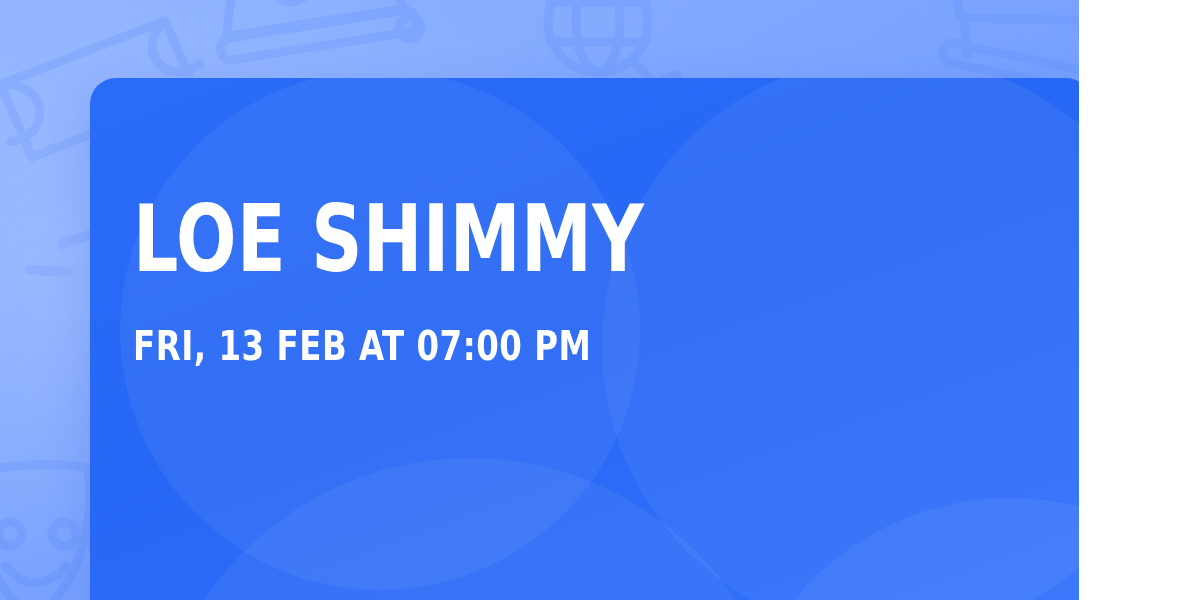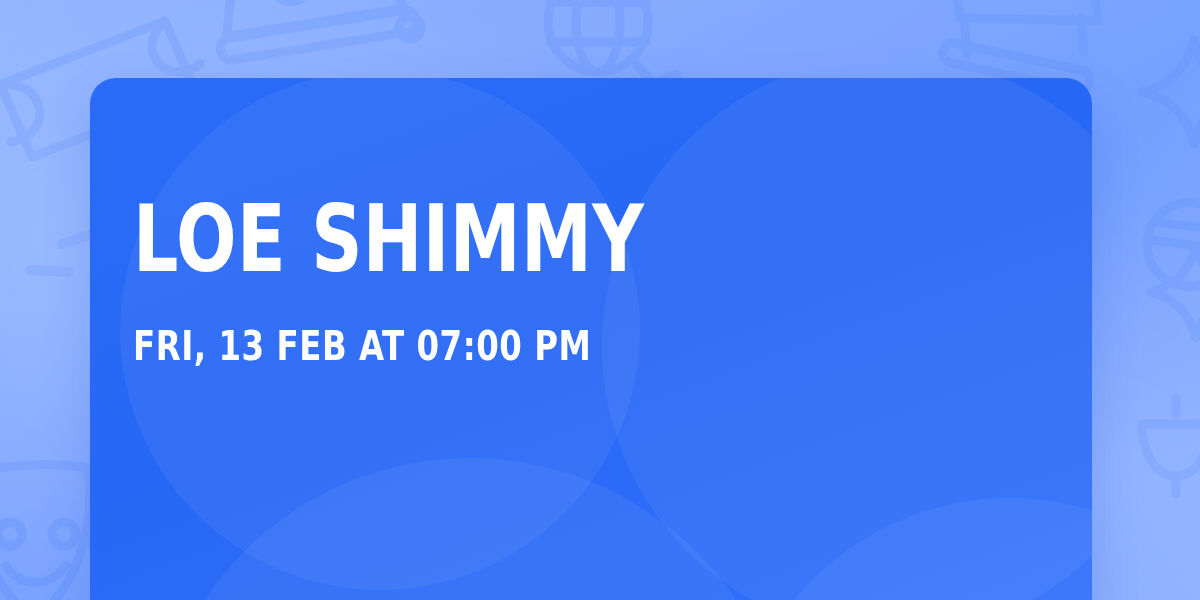--- a/index.html
+++ b/index.html
@@ -7,21 +7,21 @@
 
   html, body {
     width:1200px; height:600px;
     overflow:hidden;
     font-family:"Liberation Sans", sans-serif;
   }
 
   
   #page {
     position:relative;
-    width:1200px; height:600px;
+    width:1079px; height:600px;
     overflow:hidden;
     background:linear-gradient(135deg,#8cb0ff 0%, #7ea6ff 38%, #6f9cff 70%, #8fb2ff 100%);
   }
 
   
   #wallpaper-pattern {
     position:absolute; inset:0;
     opacity:.30;
   }
   #wallpaper-pattern svg { display:block; width:1200px; height:600px; }

